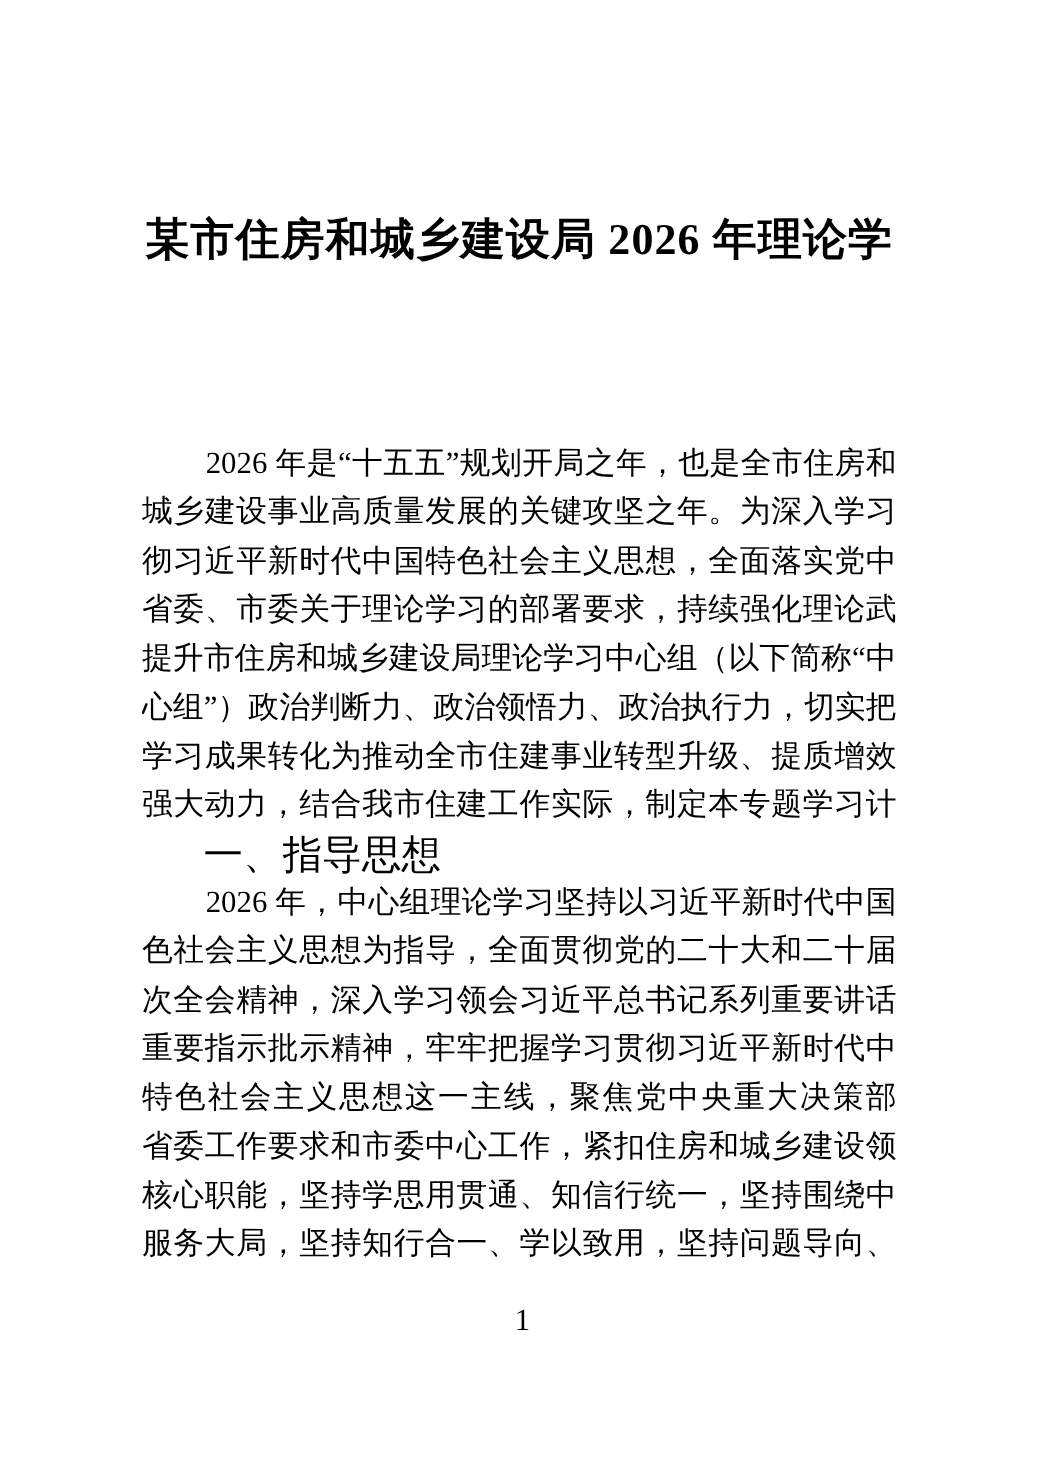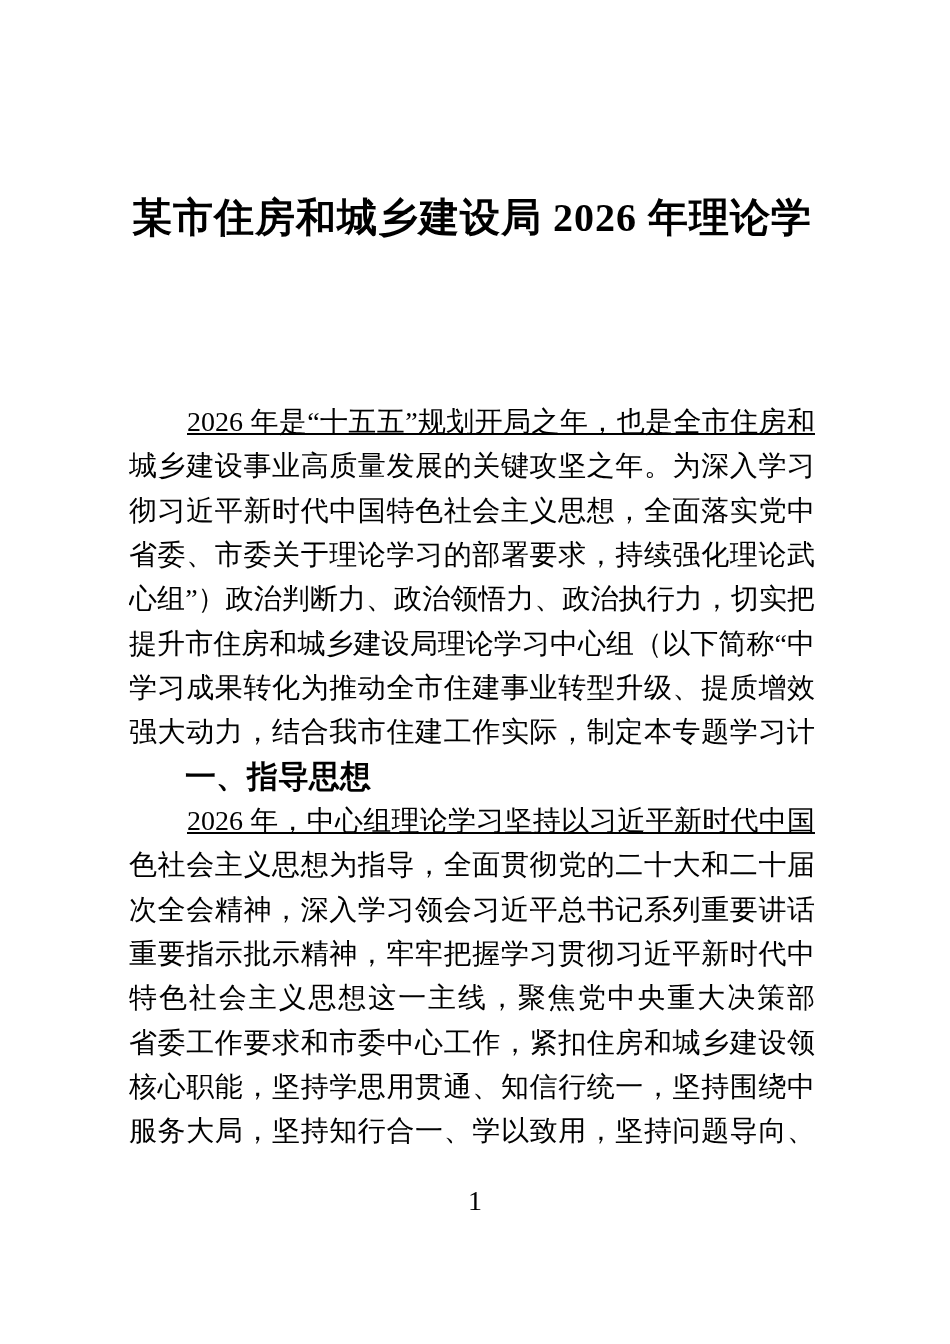--- a/index.html
+++ b/index.html
@@ -45,31 +45,30 @@
   }
   .bline {
     height: 44.33px;
     overflow: hidden;
     text-align: justify;
     text-align-last: justify;
     text-justify: inter-character;
   }
   .bline.first {
     text-indent: 58px;
-    text-decoration: underline;
   }
   .bline.para-end {
     text-align-last: left;
   }
   .heading {
     height: 44.33px;
     overflow: hidden;
     font-family: "Liberation Sans", "DejaVu Sans", sans-serif;
-    font-weight: 700;
-    font-size: 31px;
+    font-weight: 400;
+    font-size: 36px;
     text-indent: 56px;
   }
   .page-footer {
     position: absolute;
     top: 1184px;
     left: 0;
     width: 950px;
     text-align: center;
     font-size: 28px;
     line-height: 34px;
@@ -81,22 +80,22 @@
 <div class="page">
   <h1 class="doc-title" id="doc-title">
       <div class="title-line">某市住房和城乡建设局 2026 年理论学习中</div>
     </h1>
   <div class="doc-body" id="doc-body">
       <div class="paragraph">
         <div class="bline first">2026 年是“十五五”规划开局之年，也是全市住房和</div>
         <div class="bline">城乡建设事业高质量发展的关键攻坚之年。为深入学习贯</div>
         <div class="bline">彻习近平新时代中国特色社会主义思想，全面落实党中央</div>
         <div class="bline">省委、市委关于理论学习的部署要求，持续强化理论武装</div>
+        <div class="bline">提升市住房和城乡建设局理论学习中心组（以下简称“中</div>
         <div class="bline">心组”）政治判断力、政治领悟力、政治执行力，切实把</div>
-        <div class="bline">提升市住房和城乡建设局理论学习中心组（以下简称“中</div>
         <div class="bline">学习成果转化为推动全市住建事业转型升级、提质增效的</div>
         <div class="bline para-end">强大动力，结合我市住建工作实际，制定本专题学习计划。</div>
       </div>
       <div class="heading">一、指导思想</div>
       <div class="paragraph">
         <div class="bline first">2026 年，中心组理论学习坚持以习近平新时代中国特</div>
         <div class="bline">色社会主义思想为指导，全面贯彻党的二十大和二十届历</div>
         <div class="bline">次全会精神，深入学习领会习近平总书记系列重要讲话和</div>
         <div class="bline">重要指示批示精神，牢牢把握学习贯彻习近平新时代中国</div>
         <div class="bline">特色社会主义思想这一主线，聚焦党中央重大决策部署、</div>

